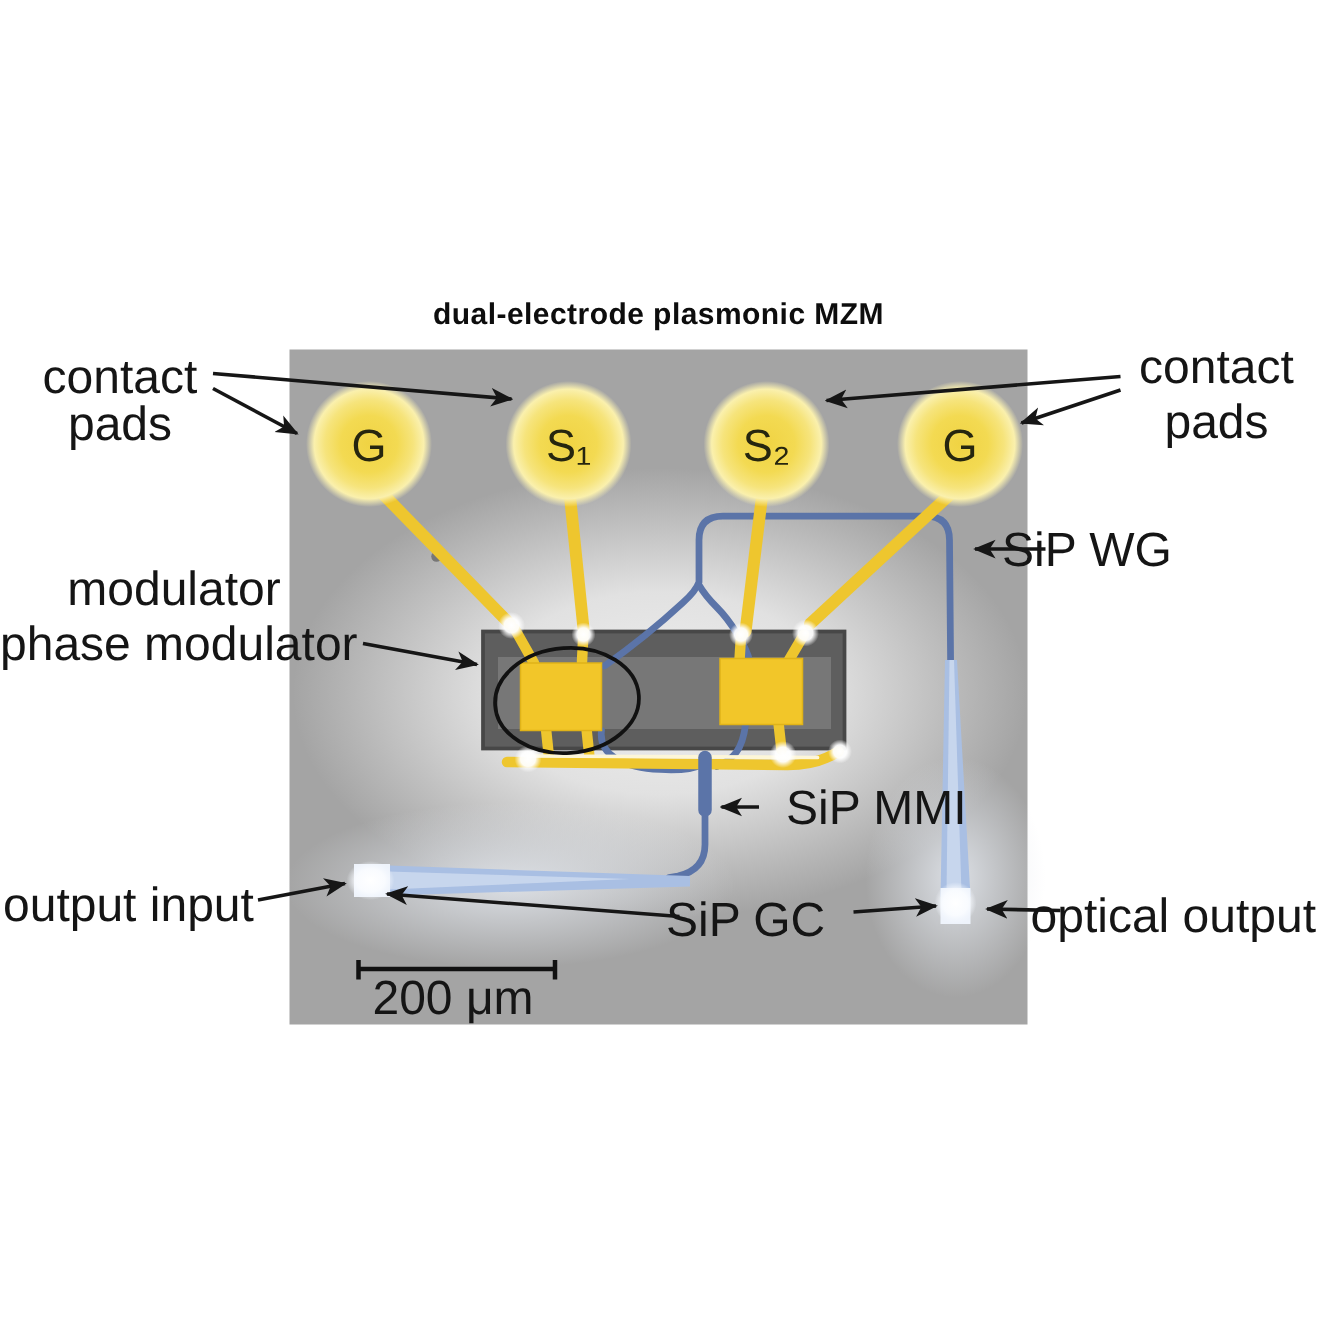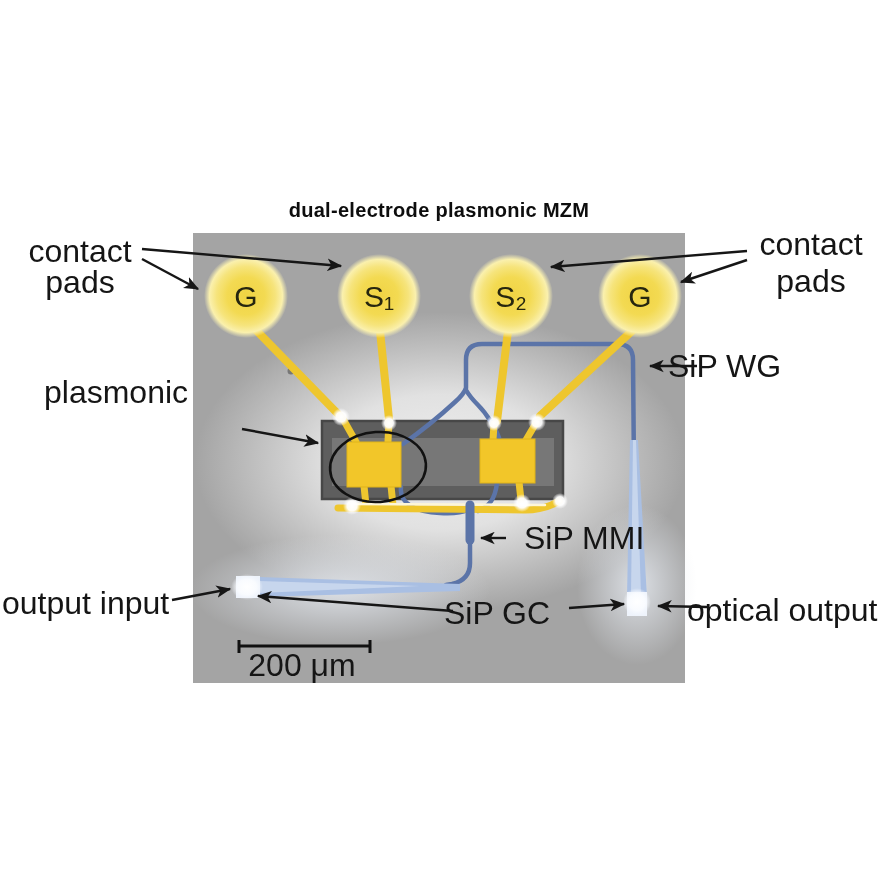--- a/index.html
+++ b/index.html
@@ -160,21 +160,22 @@
     <span>contact</span>
     <span>pads</span>
   </div>
 
   <div class="lbl center lh37" style="left:741px;top:226px;width:140px;">
     <span>contact</span>
     <span>pads</span>
   </div>
 
   <div class="lbl center lh37" style="left:0px;top:374px;width:232px;">
-    <span>plasmonic</span>
+    <span>modulator</span>
+    <span>phase modulator</span>
   </div>
 
   <div class="lbl" style="left:668px;top:351px;">SiP WG</div>
   <div class="lbl" style="left:524px;top:523px;">SiP MMI</div>
   <div class="lbl" style="left:2px;top:588px;">output input</div>
   <div class="lbl" style="left:444px;top:598px;">SiP GC</div>
   <div class="lbl" style="left:687px;top:595px;">optical output</div>
 
   <div class="lbl center" style="left:232px;top:650px;width:140px;">200 μm</div>
 

